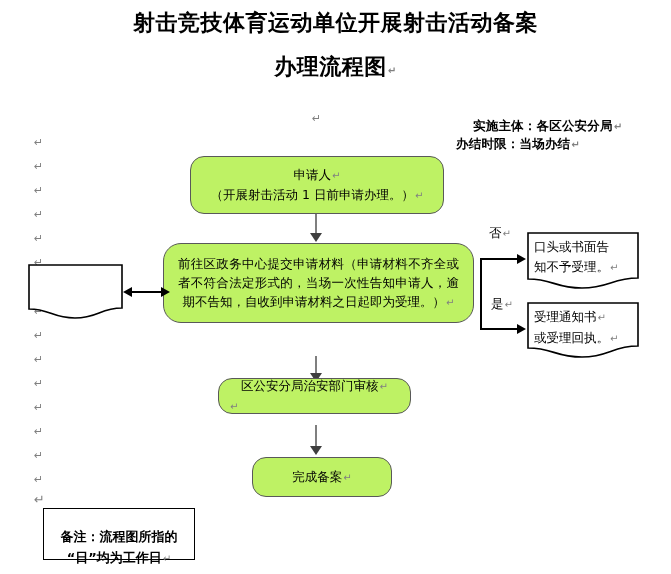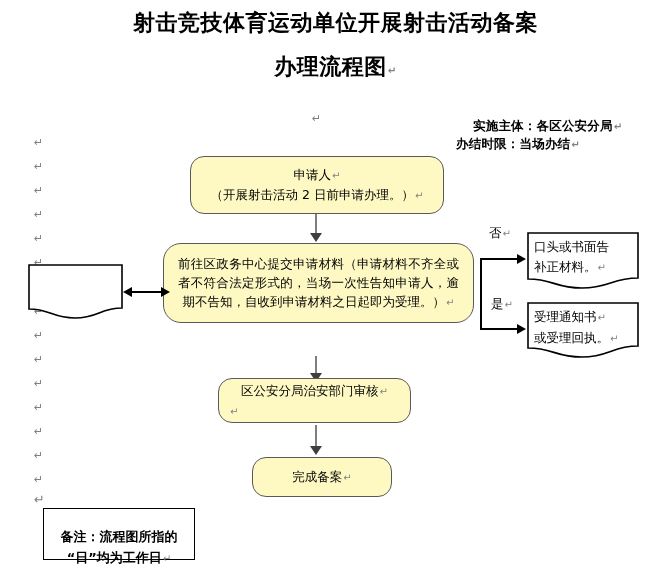--- a/index.html
+++ b/index.html
@@ -57,21 +57,21 @@
     vertical-align: baseline;
     padding-left: 1px;
   }
 
   
   .rbox {
     position: absolute;
     box-sizing: border-box;
     border: 1.2px solid #595959;
     border-radius: 14px;
-    background: #fef9c3;
+    background: #bef264;
     display: flex;
     align-items: center;
     justify-content: center;
     text-align: center;
     font-size: 12.5px;
     line-height: 19px;
     padding: 3px 8px;
   }
   .rbox .txt { width: 100%; }
 
@@ -179,21 +179,21 @@
   <div class="pilcrow" style="left:34px; top:426px;">↵</div>
   <div class="pilcrow" style="left:34px; top:450px;">↵</div>
   <div class="pilcrow" style="left:34px; top:474px;">↵</div>
   <div class="pilcrow" style="left:34px; top:494px; font-size:13px;">↵</div>
 
   <div class="pilcrow" style="left:312px; top:113px;">↵</div>
 
   <div class="rbox" id="node-applicant" style="left:190px; top:156px; width:254px; height:58px;">
     <div class="txt">
       <div><span>申请人</span><span class="pilcrow-inline">↵</span></div>
-      <div><span>（开展射击活动 2 日前申请办理。）</span><span class="pilcrow-inline">↵</span></div>
+      <div><span>（开展射击活动 1 日前申请办理。）</span><span class="pilcrow-inline">↵</span></div>
     </div>
   </div>
 
   <div class="vline" style="left:315px; top:214px; height:21px;"></div>
   <div class="arrow-down" style="left:310px; top:233px;"></div>
 
   <div class="rbox" id="node-submit" style="left:163px; top:243px; width:311px; height:80px; border-radius:18px;">
     <div class="txt" style="text-align:justify; text-align-last:center; padding:0 6px;"><span>前往区政务中心提交申请材料（申请材料不齐全或者不符合法定形式的，当场一次性告知申请人，逾期不告知，自收到申请材料之日起即为受理。）</span><span class="pilcrow-inline">↵</span></div>
   </div>
 
@@ -211,42 +211,42 @@
   <div class="vline" style="left:480px; top:259px; height:70px; background:#000000;"></div>
   <div class="hline" style="left:480px; top:258px; width:40px;"></div>
   <div class="arrow-right" style="left:517px; top:253.5px;"></div>
 
   <div class="docbox" id="node-reject-notice" style="left:527px; top:232px; width:112px; height:52px;">
     <svg width="112" height="58" viewBox="0 0 112 58">
       <path d="M1,1 L111,1 L111,46 C85,46 82,56 55,56 C28,56 26,47 1,47 Z" fill="#ffffff" stroke="#000000" stroke-width="1.6"></path>
     </svg>
     <div class="doc-txt">
       <div><span>口头或书面告</span></div>
-      <div><span>补正材料。</span><span class="pilcrow-inline">↵</span></div>
+      <div><span>知不予受理。</span><span class="pilcrow-inline">↵</span></div>
     </div>
   </div>
 
   <div class="branch-label" style="left:491px; top:296px;"><span>是</span><span class="pilcrow-inline">↵</span></div>
   <div class="hline" style="left:480px; top:328px; width:40px;"></div>
   <div class="arrow-right" style="left:517px; top:323.5px;"></div>
 
   <div class="docbox" id="node-accept-notice" style="left:527px; top:302px; width:112px; height:50px;padding-left:19px;">
     <svg width="112" height="58" viewBox="0 0 112 58">
       <path d="M1,1 L111,1 L111,44 C85,44 82,55 55,55 C28,55 26,46 1,46 Z" fill="#ffffff" stroke="#000000" stroke-width="1.6"></path>
     </svg>
     <div class="doc-txt">
       <div><span>受理通知书</span><span class="pilcrow-inline">↵</span></div>
       <div><span>或受理回执。</span><span class="pilcrow-inline">↵</span></div>
     </div>
   </div>
 
   <div class="vline" style="left:315px; top:356px; height:21px;"></div>
   <div class="arrow-down" style="left:310px; top:373px;"></div>
 
-  <div class="rbox" id="node-review" style="left:218px; top:378px; width:193px; height:45px;">
+  <div class="rbox" id="node-review" style="left:218px; top:378px; width:193px; height:36px;">
     <div class="txt">
       <div><span>区公安分局治安部门审核</span><span class="pilcrow-inline">↵</span></div>
       <div style="text-align:left; padding-left:2px;"><span class="pilcrow-inline">↵</span></div>
     </div>
   </div>
 
   <div class="vline" style="left:315px; top:425px; height:23px;"></div>
   <div class="arrow-down" style="left:310px; top:446px;"></div>
 
   <div class="rbox" id="node-complete" style="left:252px; top:457px; width:140px; height:40px;">

